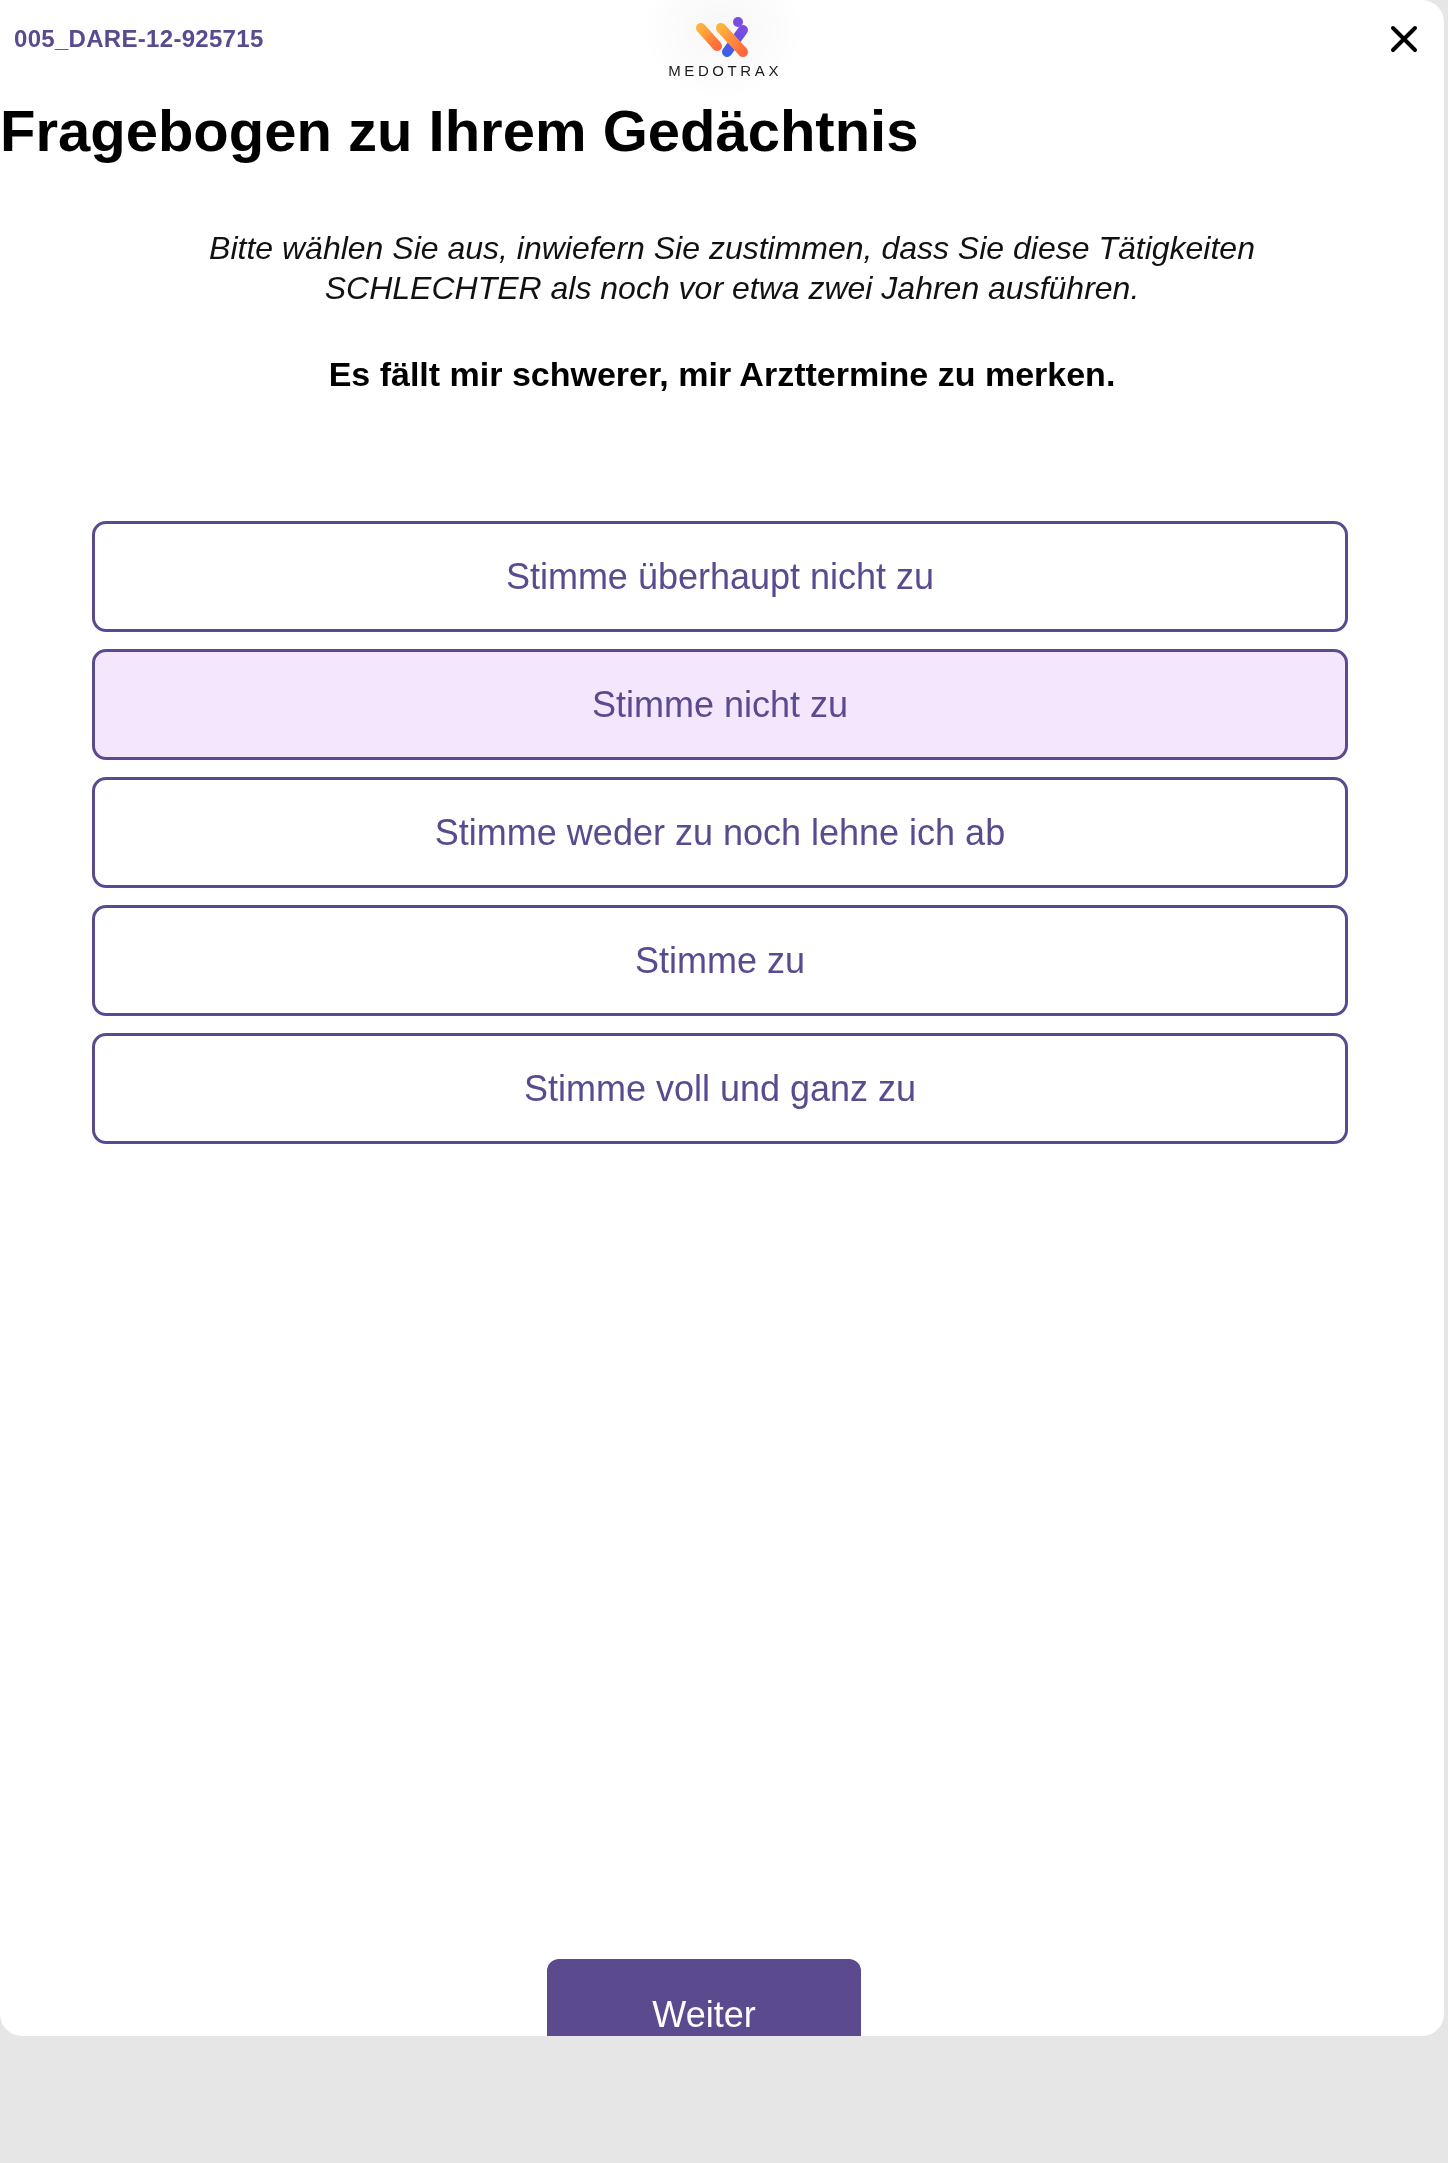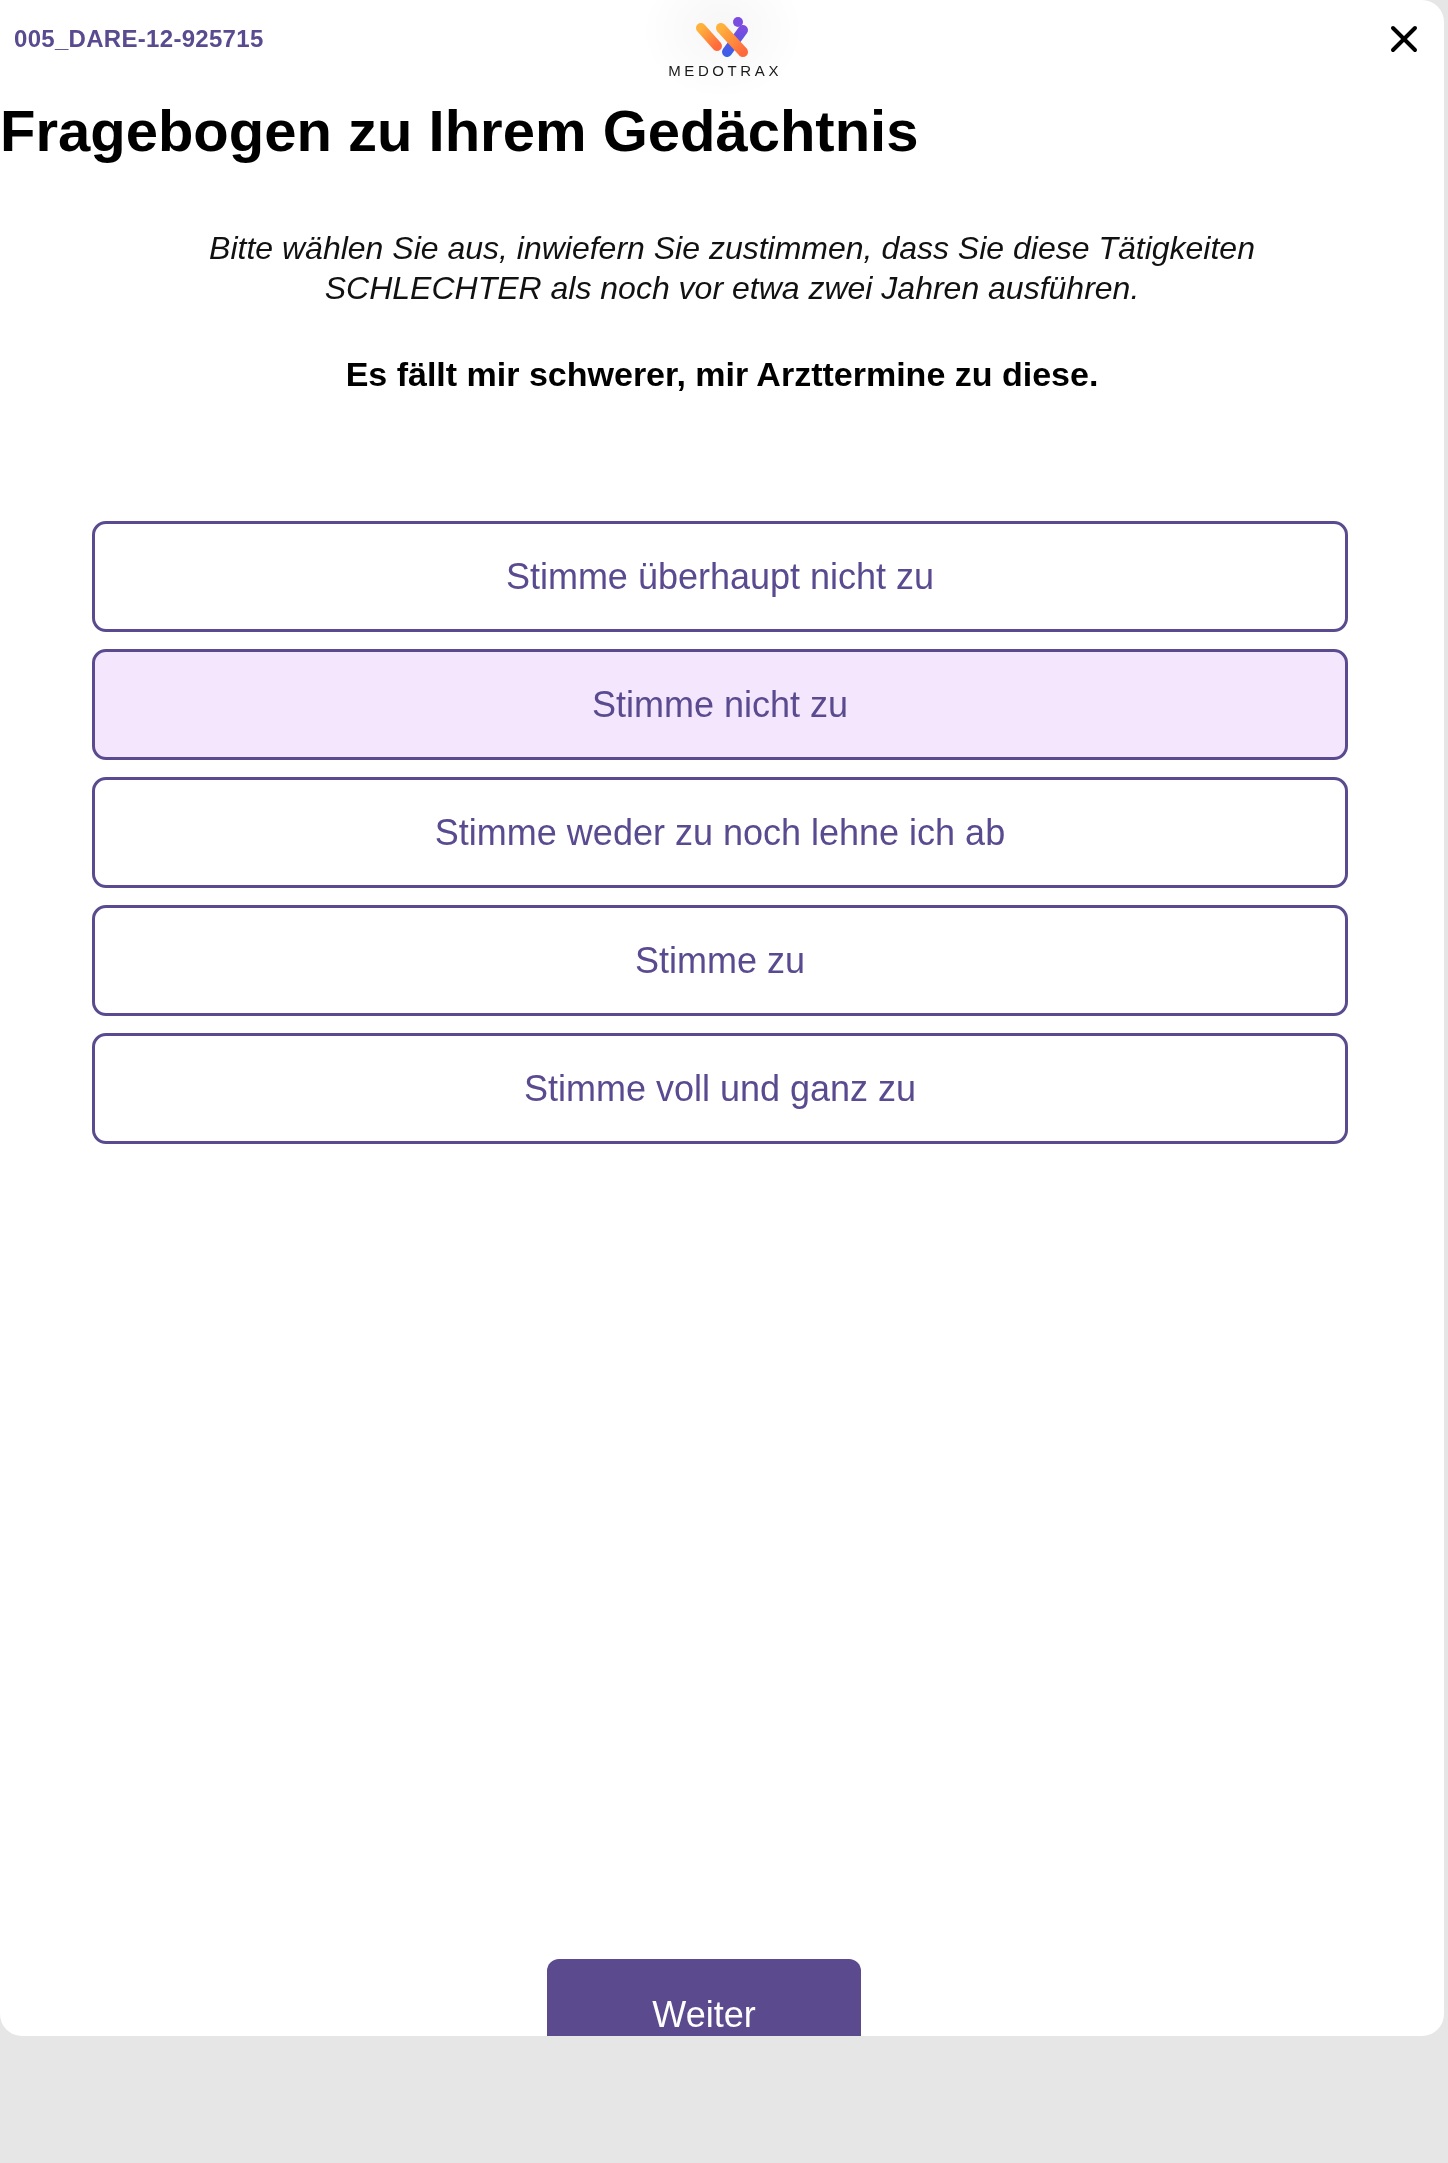--- a/index.html
+++ b/index.html
@@ -105,21 +105,21 @@
 
   <div class="close-btn">
     <svg width="32" height="32" viewBox="0 0 32 32">
       <line x1="5" y1="5" x2="27" y2="27" stroke="#000" stroke-width="4" stroke-linecap="round"></line>
       <line x1="27" y1="5" x2="5" y2="27" stroke="#000" stroke-width="4" stroke-linecap="round"></line>
     </svg>
   </div>
 
   <h1 class="title">Fragebogen zu Ihrem Gedächtnis</h1>
   <p class="instruction">Bitte wählen Sie aus, inwiefern Sie zustimmen, dass Sie diese Tätigkeiten SCHLECHTER als noch vor etwa zwei Jahren ausführen.</p>
-  <p class="question">Es fällt mir schwerer, mir Arzttermine zu diese.</p>
+  <p class="question">Es fällt mir schwerer, mir Arzttermine zu merken.</p>
 
   <div class="options">
     <div class="option">
       <span>Stimme überhaupt nicht zu</span>
     </div>
     <div class="option selected">
       <span>Stimme nicht zu</span>
     </div>
     <div class="option">
       <span>Stimme weder zu noch lehne ich ab</span>

